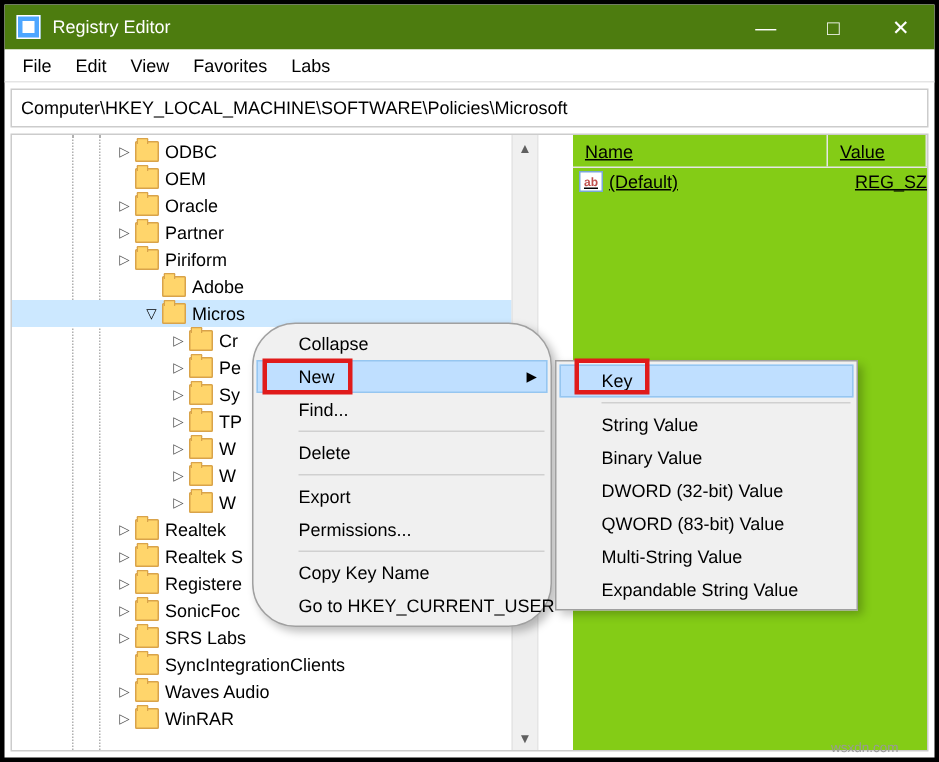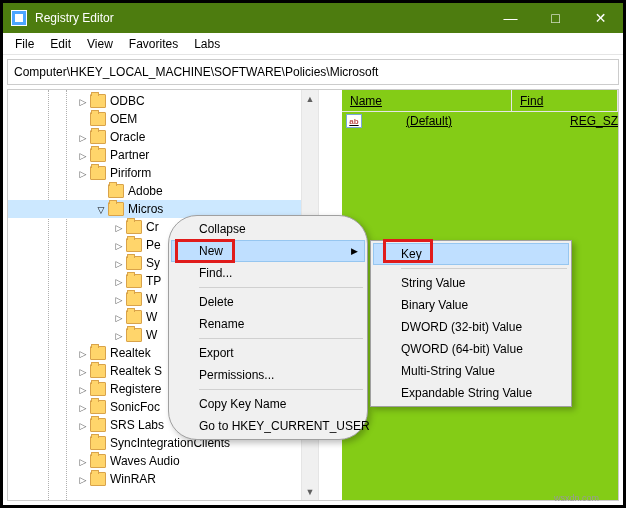--- a/index.html
+++ b/index.html
@@ -43,21 +43,21 @@
 
 
 .list-pane { flex: 1; display: flex; flex-direction: column; background: #84cc16; text-decoration: underline; }
 .list-header { display: flex; border-bottom: 1px solid #e5e5e5; height: 22px; align-items: center; }
 .list-header .col { padding: 0 8px; border-right: 1px solid #e5e5e5; height: 100%; display: flex; align-items: center; }
 .col-name { width: 170px; }
 .col-type { flex: 1; }
 .list-body { flex: 1; }
 .list-row { display: flex; align-items: center; height: 18px; padding-left: 4px; }
 .val-icon { width: 16px; height: 14px; border: 1px solid #7aa7d9; background: #fff; margin-right: 4px; display: flex; align-items: center; justify-content: center; font-size: 8px; color: #c0504d; font-weight: bold; }
-.list-row .cell-name { width: 164px; margin-left: 40px; }
+.list-row .cell-name { width: 164px; }
 .list-row .cell-type { flex: 1; text-align: right; }
 
 
 .vscroll { position: absolute; right: 0; top: 0; bottom: 0; width: 17px; background: #f0f0f0; border-left: 1px solid #e5e5e5; }
 .vscroll .arrow { height: 17px; display: flex; align-items: center; justify-content: center; color: #606060; font-size: 9px; }
 .vscroll .thumb { background: #c2c2c2; margin: 0 2px; border-radius: 0; }
 
 
 .ctx { position: absolute; background: #f0f0f0; border: 1px solid #a0a0a0; box-shadow: 3px 3px 6px rgba(0,0,0,0.25); padding: 2px; }
 .ctx .ctx-item { height: 22px; display: flex; align-items: center; padding: 0 28px 0 28px; position: relative; cursor: default; white-space: nowrap; }
@@ -239,21 +239,21 @@
     <div class="vscroll">
       <div class="arrow">▲</div>
       <div class="thumb" style="height:90px; margin-top:180px;"></div>
       <div class="arrow" style="position:absolute;bottom:0;width:100%;">▼</div>
     </div>
   </div>
 
   <div class="list-pane">
     <div class="list-header">
       <div class="col col-name">Name</div>
-      <div class="col col-type">Find</div>
+      <div class="col col-type">Value</div>
     </div>
     <div class="list-body" id="list-body">
         <div class="list-row">
           <span class="val-icon">ab</span>
           <span class="cell-name">(Default)</span>
           <span class="cell-type">REG_SZ</span>
         </div>
       </div>
   </div>
 
@@ -269,23 +269,20 @@
       <span>New</span>
       <span class="sub-arrow">▶</span>
     </div>
     <div class="ctx-item">
       <span>Find...</span>
     </div>
     <div class="sep"></div>
     <div class="ctx-item">
       <span>Delete</span>
     </div>
-    <div class="ctx-item">
-      <span>Rename</span>
-    </div>
     <div class="sep"></div>
     <div class="ctx-item">
       <span>Export</span>
     </div>
     <div class="ctx-item">
       <span>Permissions...</span>
     </div>
     <div class="sep"></div>
     <div class="ctx-item">
       <span>Copy Key Name</span>
@@ -303,21 +300,21 @@
     <div class="ctx-item">
       <span>String Value</span>
     </div>
     <div class="ctx-item">
       <span>Binary Value</span>
     </div>
     <div class="ctx-item">
       <span>DWORD (32-bit) Value</span>
     </div>
     <div class="ctx-item">
-      <span>QWORD (64-bit) Value</span>
+      <span>QWORD (83-bit) Value</span>
     </div>
     <div class="ctx-item">
       <span>Multi-String Value</span>
     </div>
     <div class="ctx-item">
       <span>Expandable String Value</span>
     </div>
   </div>
 
 <div class="hl" style="left:172px; top:236px; width:60px; height:24px;"></div>

